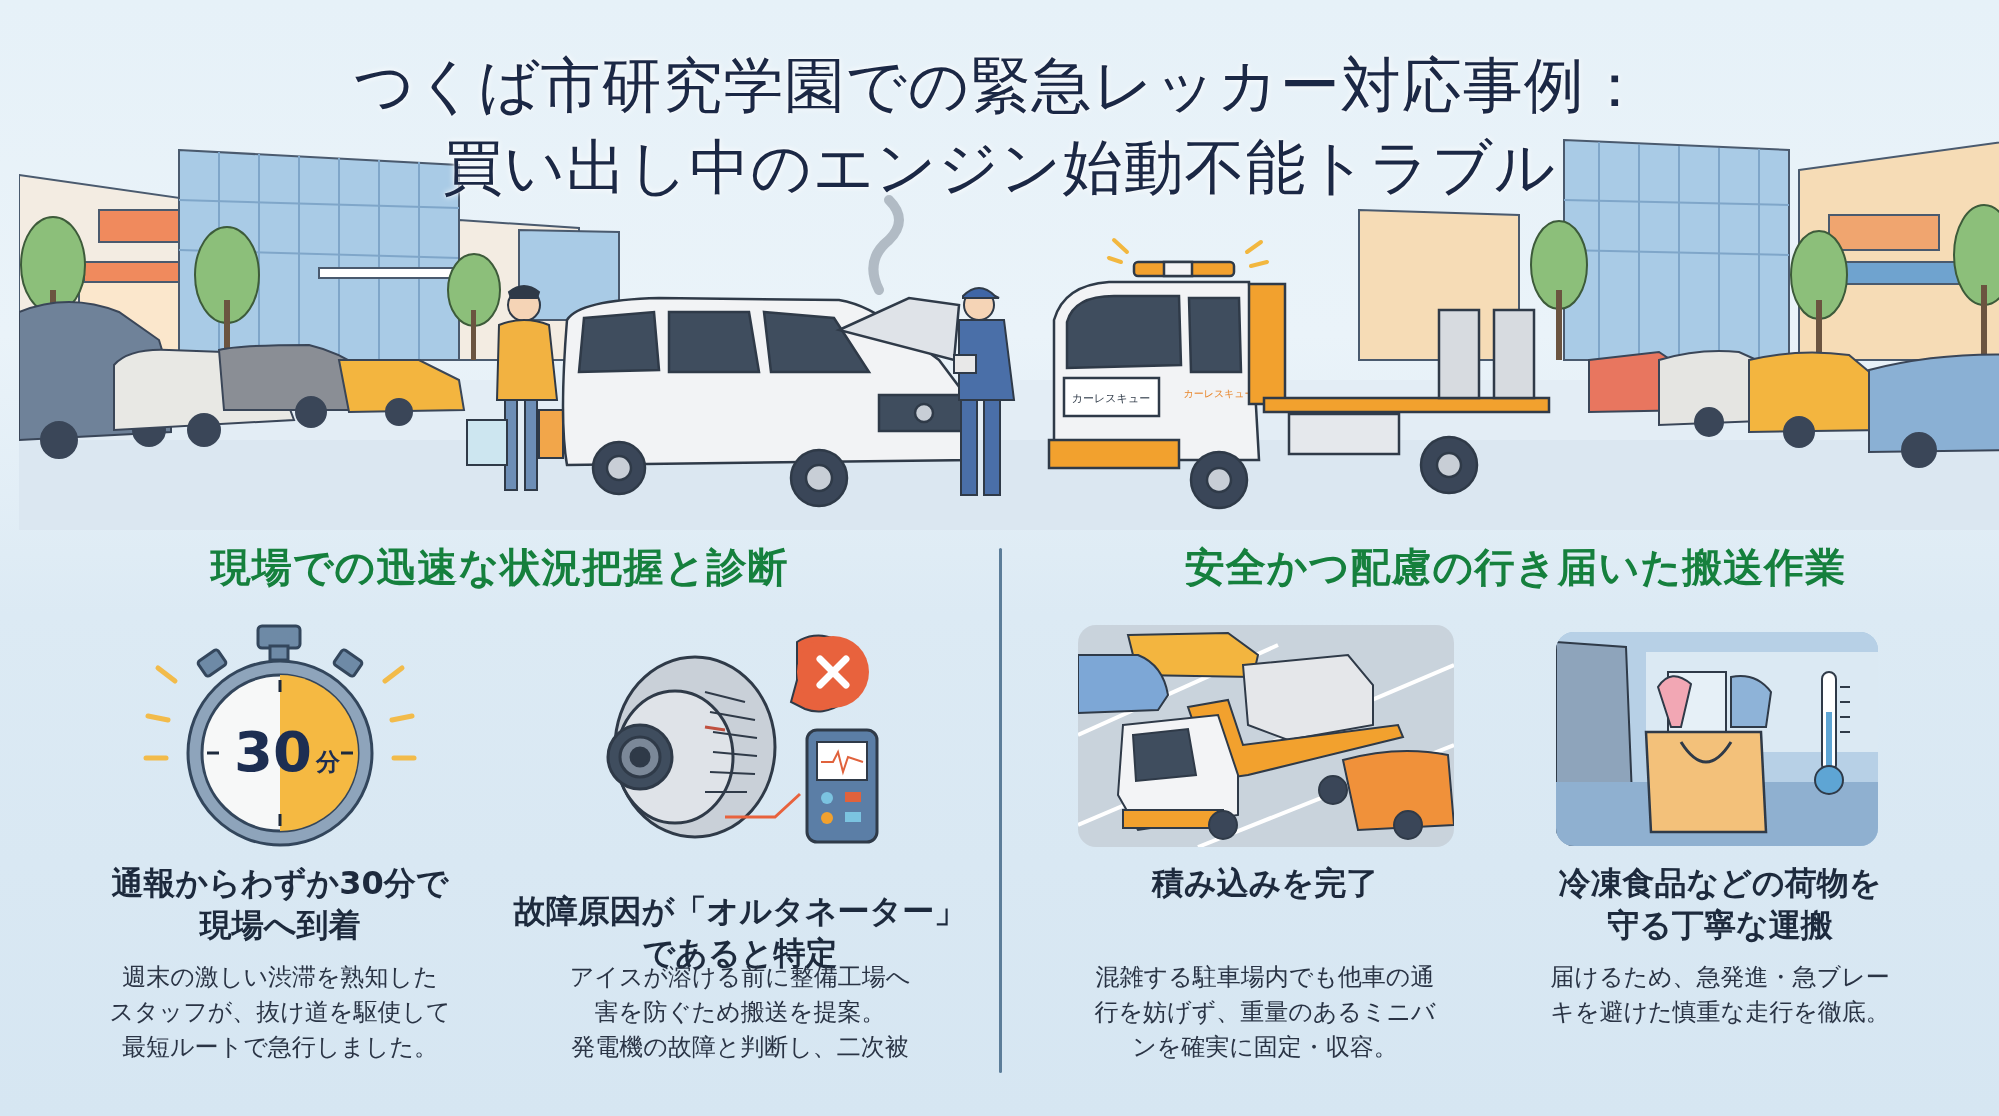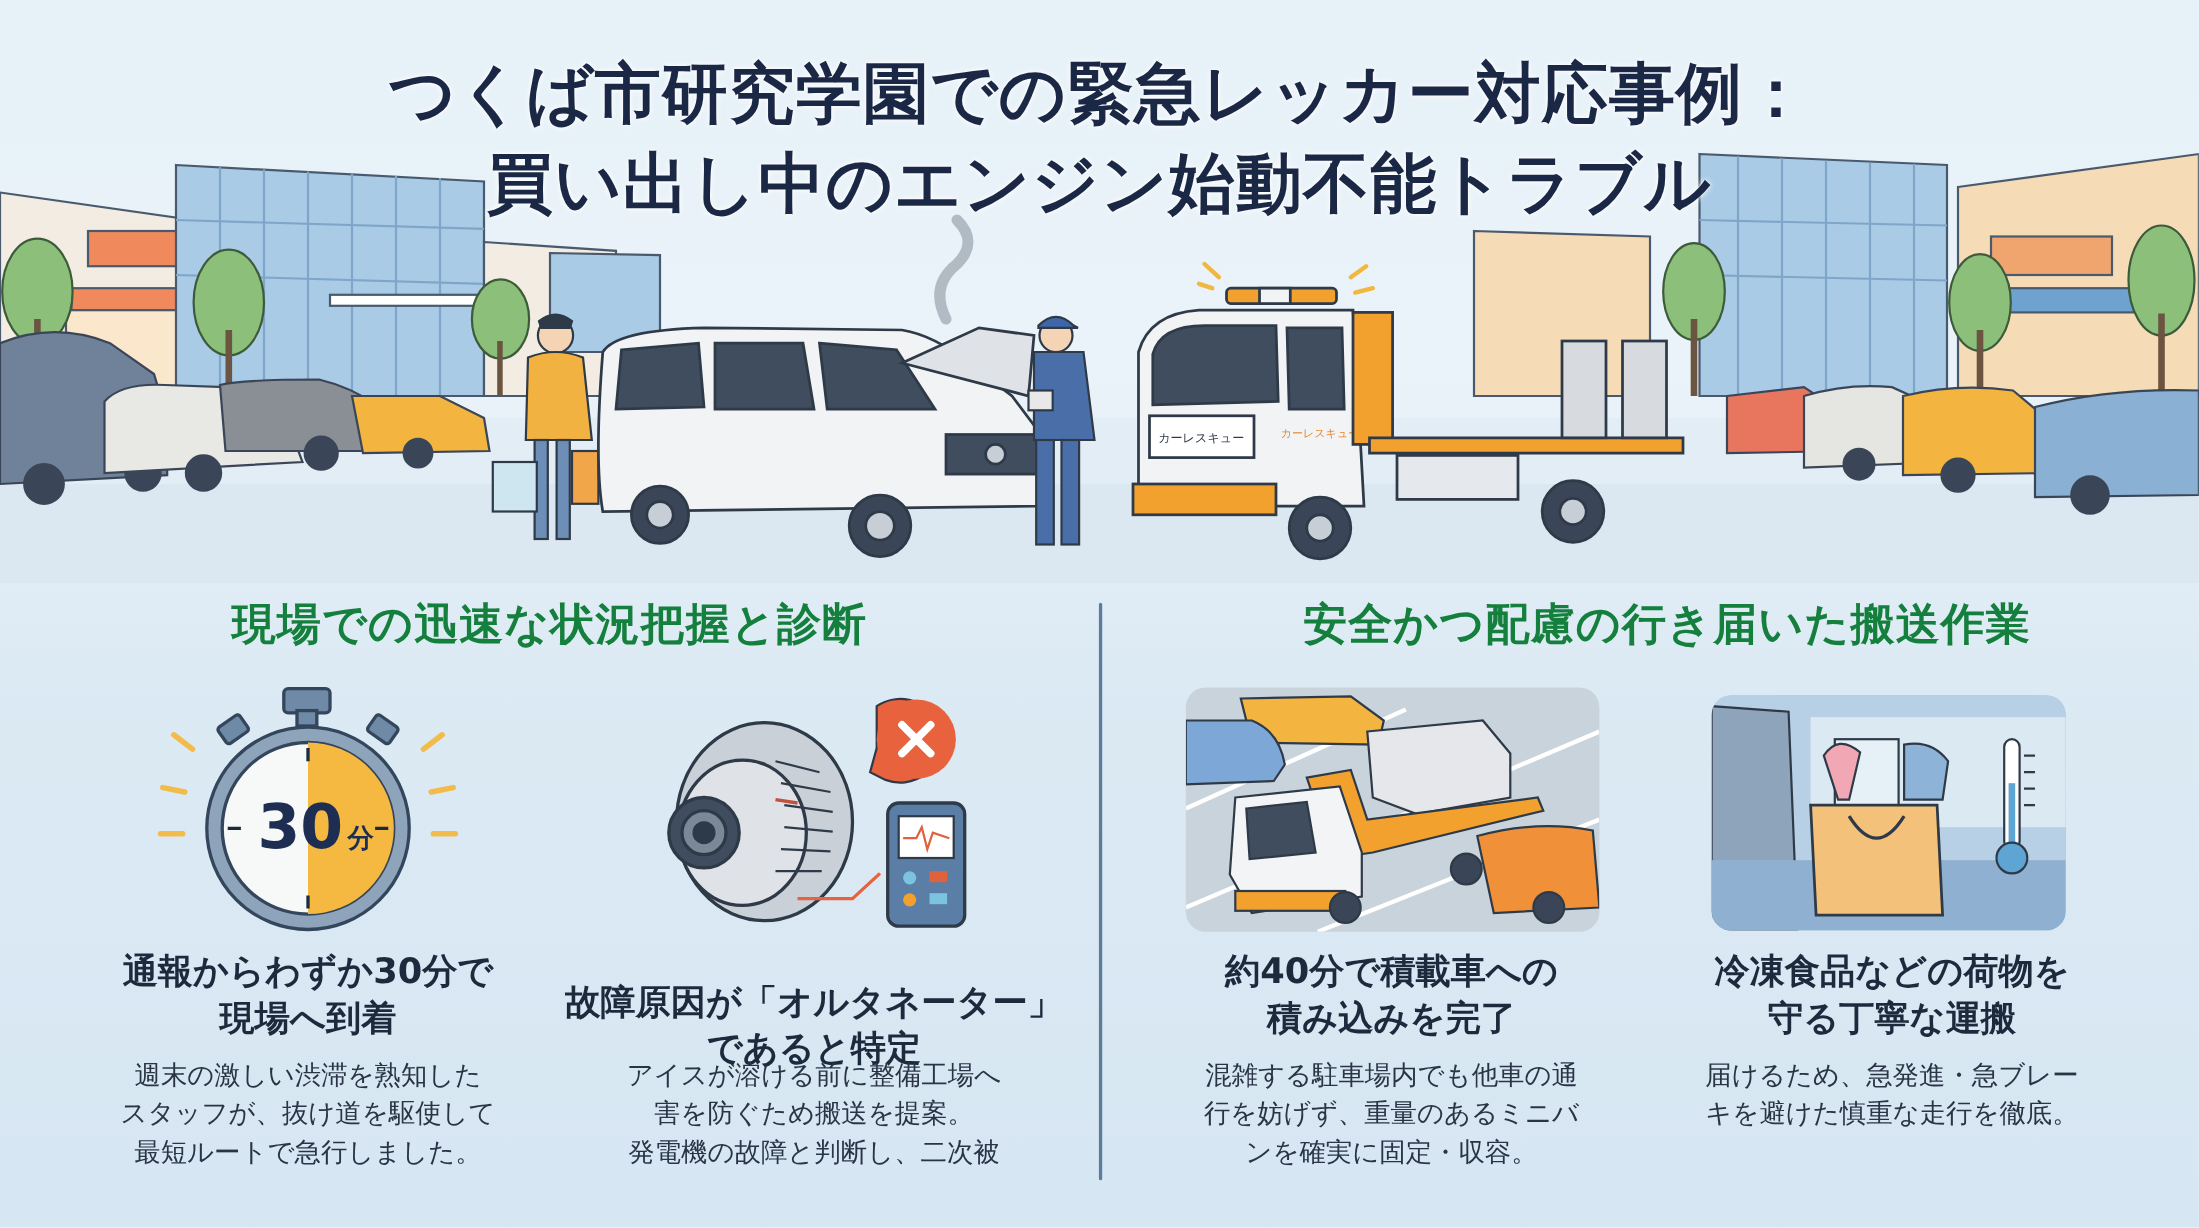--- a/index.html
+++ b/index.html
@@ -5,27 +5,27 @@
   * { box-sizing: border-box; margin: 0; padding: 0; }
   html, body { width: 1999px; height: 1116px; overflow: hidden; }
   body {
     font-family: "DejaVu Sans", "Liberation Sans", sans-serif;
     background: linear-gradient(180deg, #e6f1f8 0%, #eaf3f9 30%, #dceaf4 55%, #d6e6f2 100%);
     color: #1d2a3d;
     position: relative;
   }
   .title {
     position: absolute; left: 0; right: 0; top: 44px;
-    text-align: center; font-weight: bold; color: #1b2845;
+    text-align: center; font-weight: normal; color: #1b2845;
     font-size: 60px; line-height: 82px; letter-spacing: 1px;
     text-shadow: 0 0 6px #ffffff, 0 0 2px #ffffff;
     z-index: 5;
   }
   .hero {
-    position: absolute; left: 0; top: 130px; width: 1999px; height: 400px;
+    position: absolute; left: 0; top: 130px; width: 1999px; height: 400px; padding-left: 19px;
   }
   .section-heading {
     position: absolute; top: 540px; font-weight: bold; font-size: 40px;
     color: #15803d; text-align: center; letter-spacing: 1px;
   }
   .divider {
     position: absolute; left: 999px; top: 548px; width: 3px; height: 525px;
     background: #5c7d99; border-radius: 2px;
   }
   .icon-box { position: absolute; }
@@ -296,21 +296,20 @@
       <path d="M55,110 L110,104 L118,150 L58,156 Z" fill="#3f4d5e"></path>
       <rect x="45" y="185" width="100" height="18" fill="#f2a12e"></rect>
       <circle cx="145" cy="200" r="14" fill="#3a4658"></circle>
       <circle cx="255" cy="165" r="14" fill="#3a4658"></circle>
       <path d="M265,135 Q320,120 370,130 L376,200 L280,205 Z" fill="#f0913a"></path>
       <circle cx="330" cy="200" r="14" fill="#3a4658"></circle>
     </g>
   </svg>
 </div>
 <div class="card-title" style="left:1040px; width:450px; top:862px;">
-  <div>約40分で積載車への</div>
   <div>積み込みを完了</div>
 </div>
 <div class="card-text" style="left:1040px; width:450px; top:960px;">
   <div>混雑する駐車場内でも他車の通</div>
   <div>行を妨げず、重量のあるミニバ</div>
   <div>ンを確実に固定・収容。</div>
 </div>
 
 <div class="icon-box" style="left:1556px; top:632px; width:322px; height:214px; border-radius:18px; overflow:hidden; background:#a9c6e0;">
   <svg width="322" height="214" viewBox="0 0 322 214">

